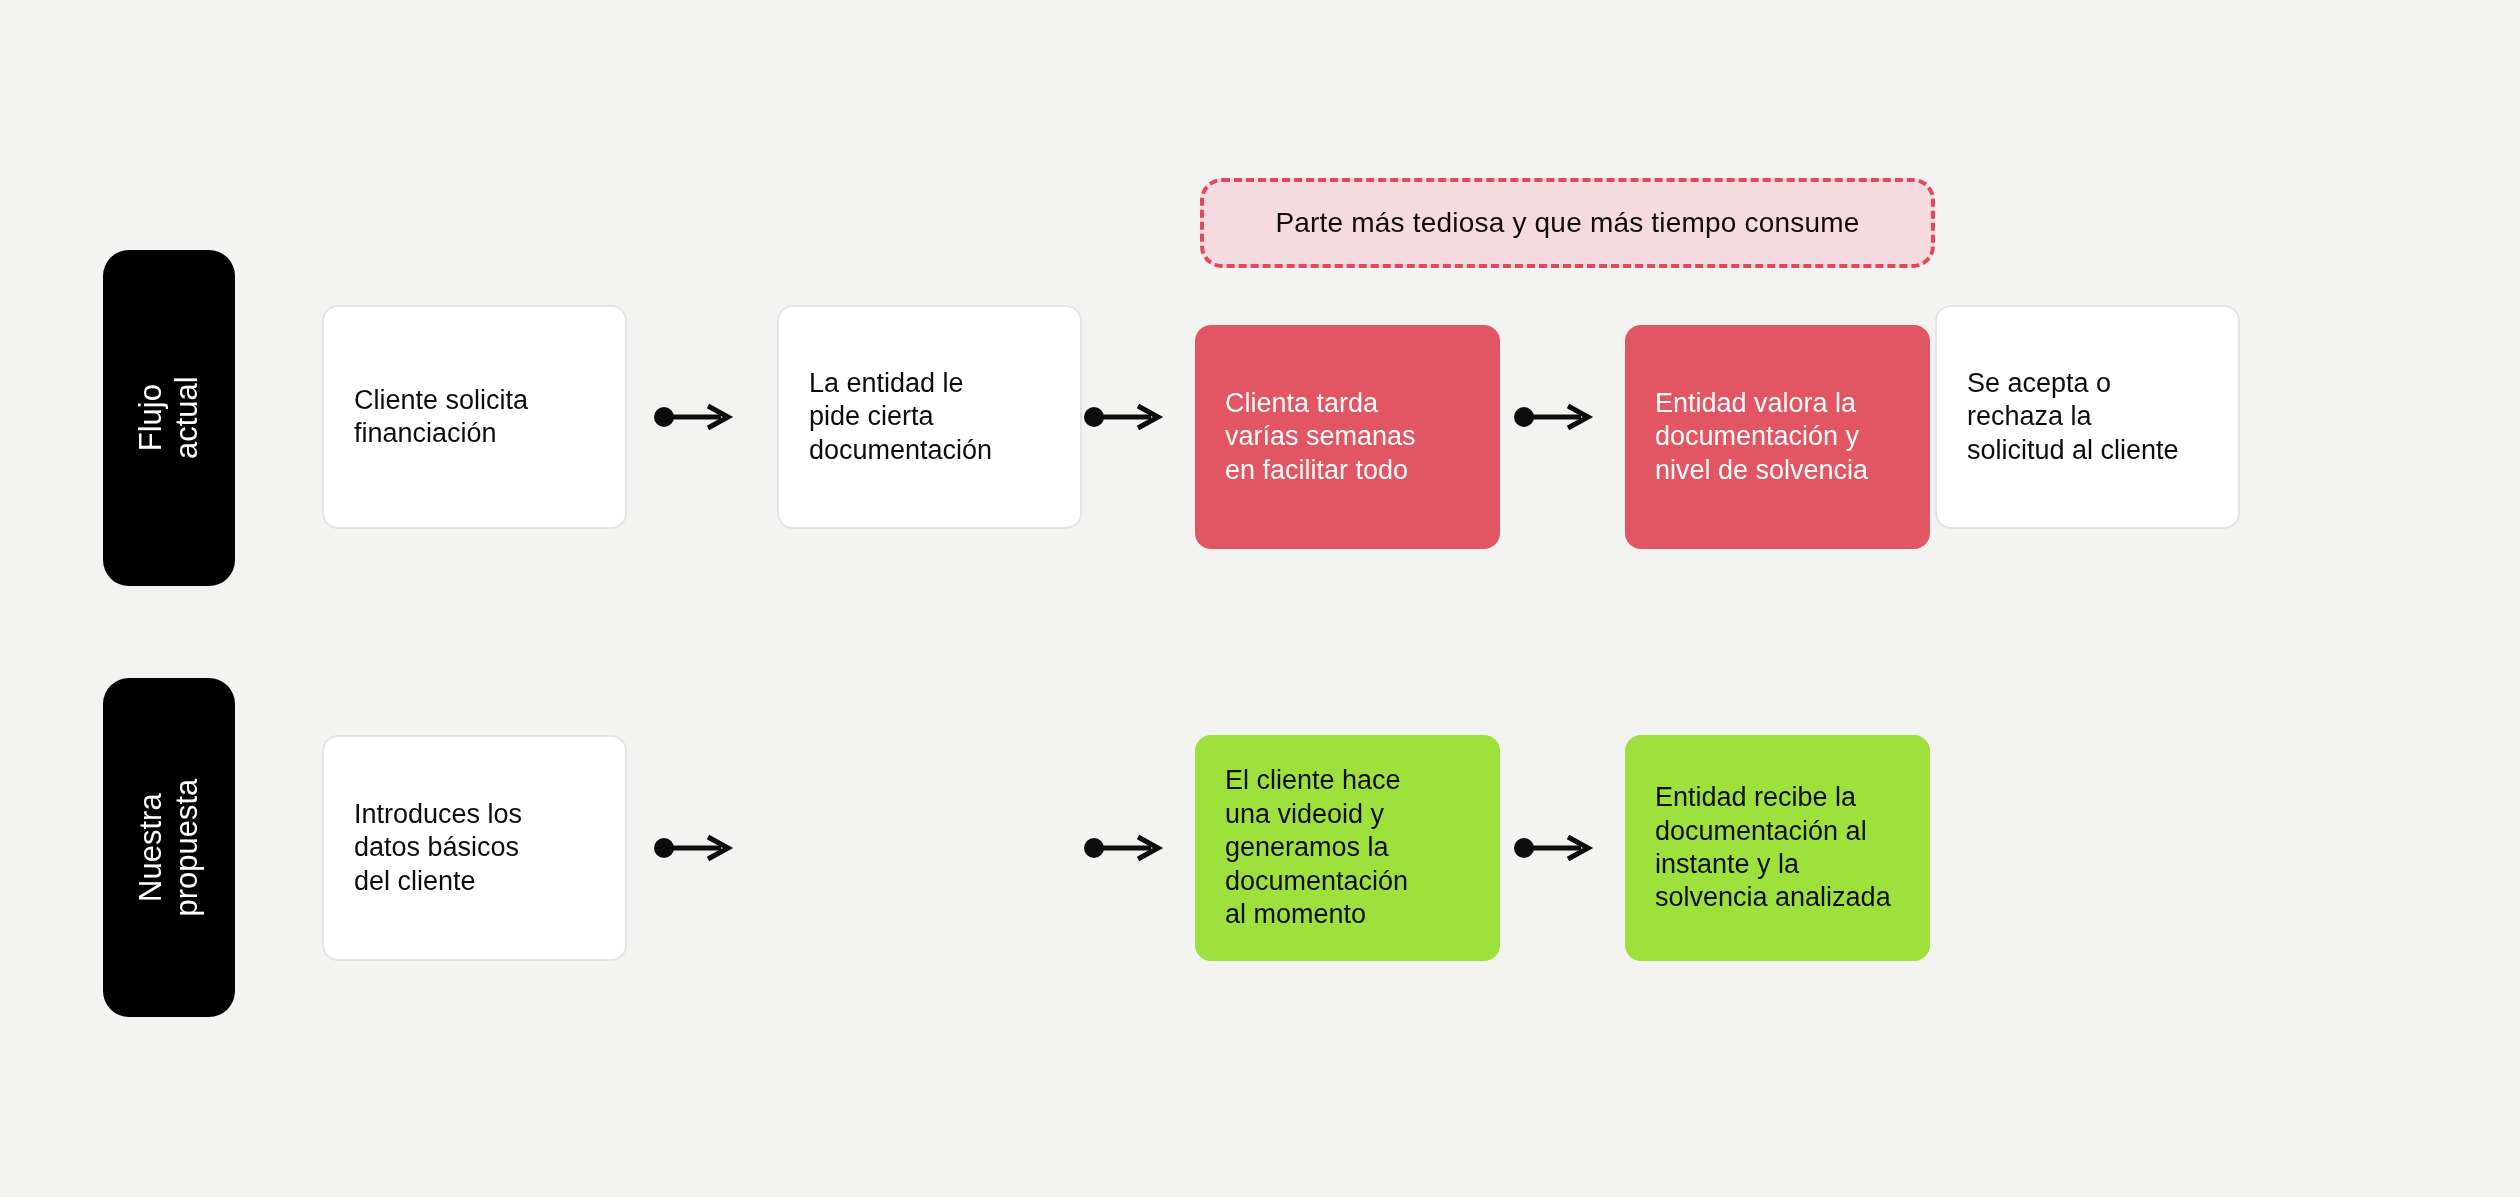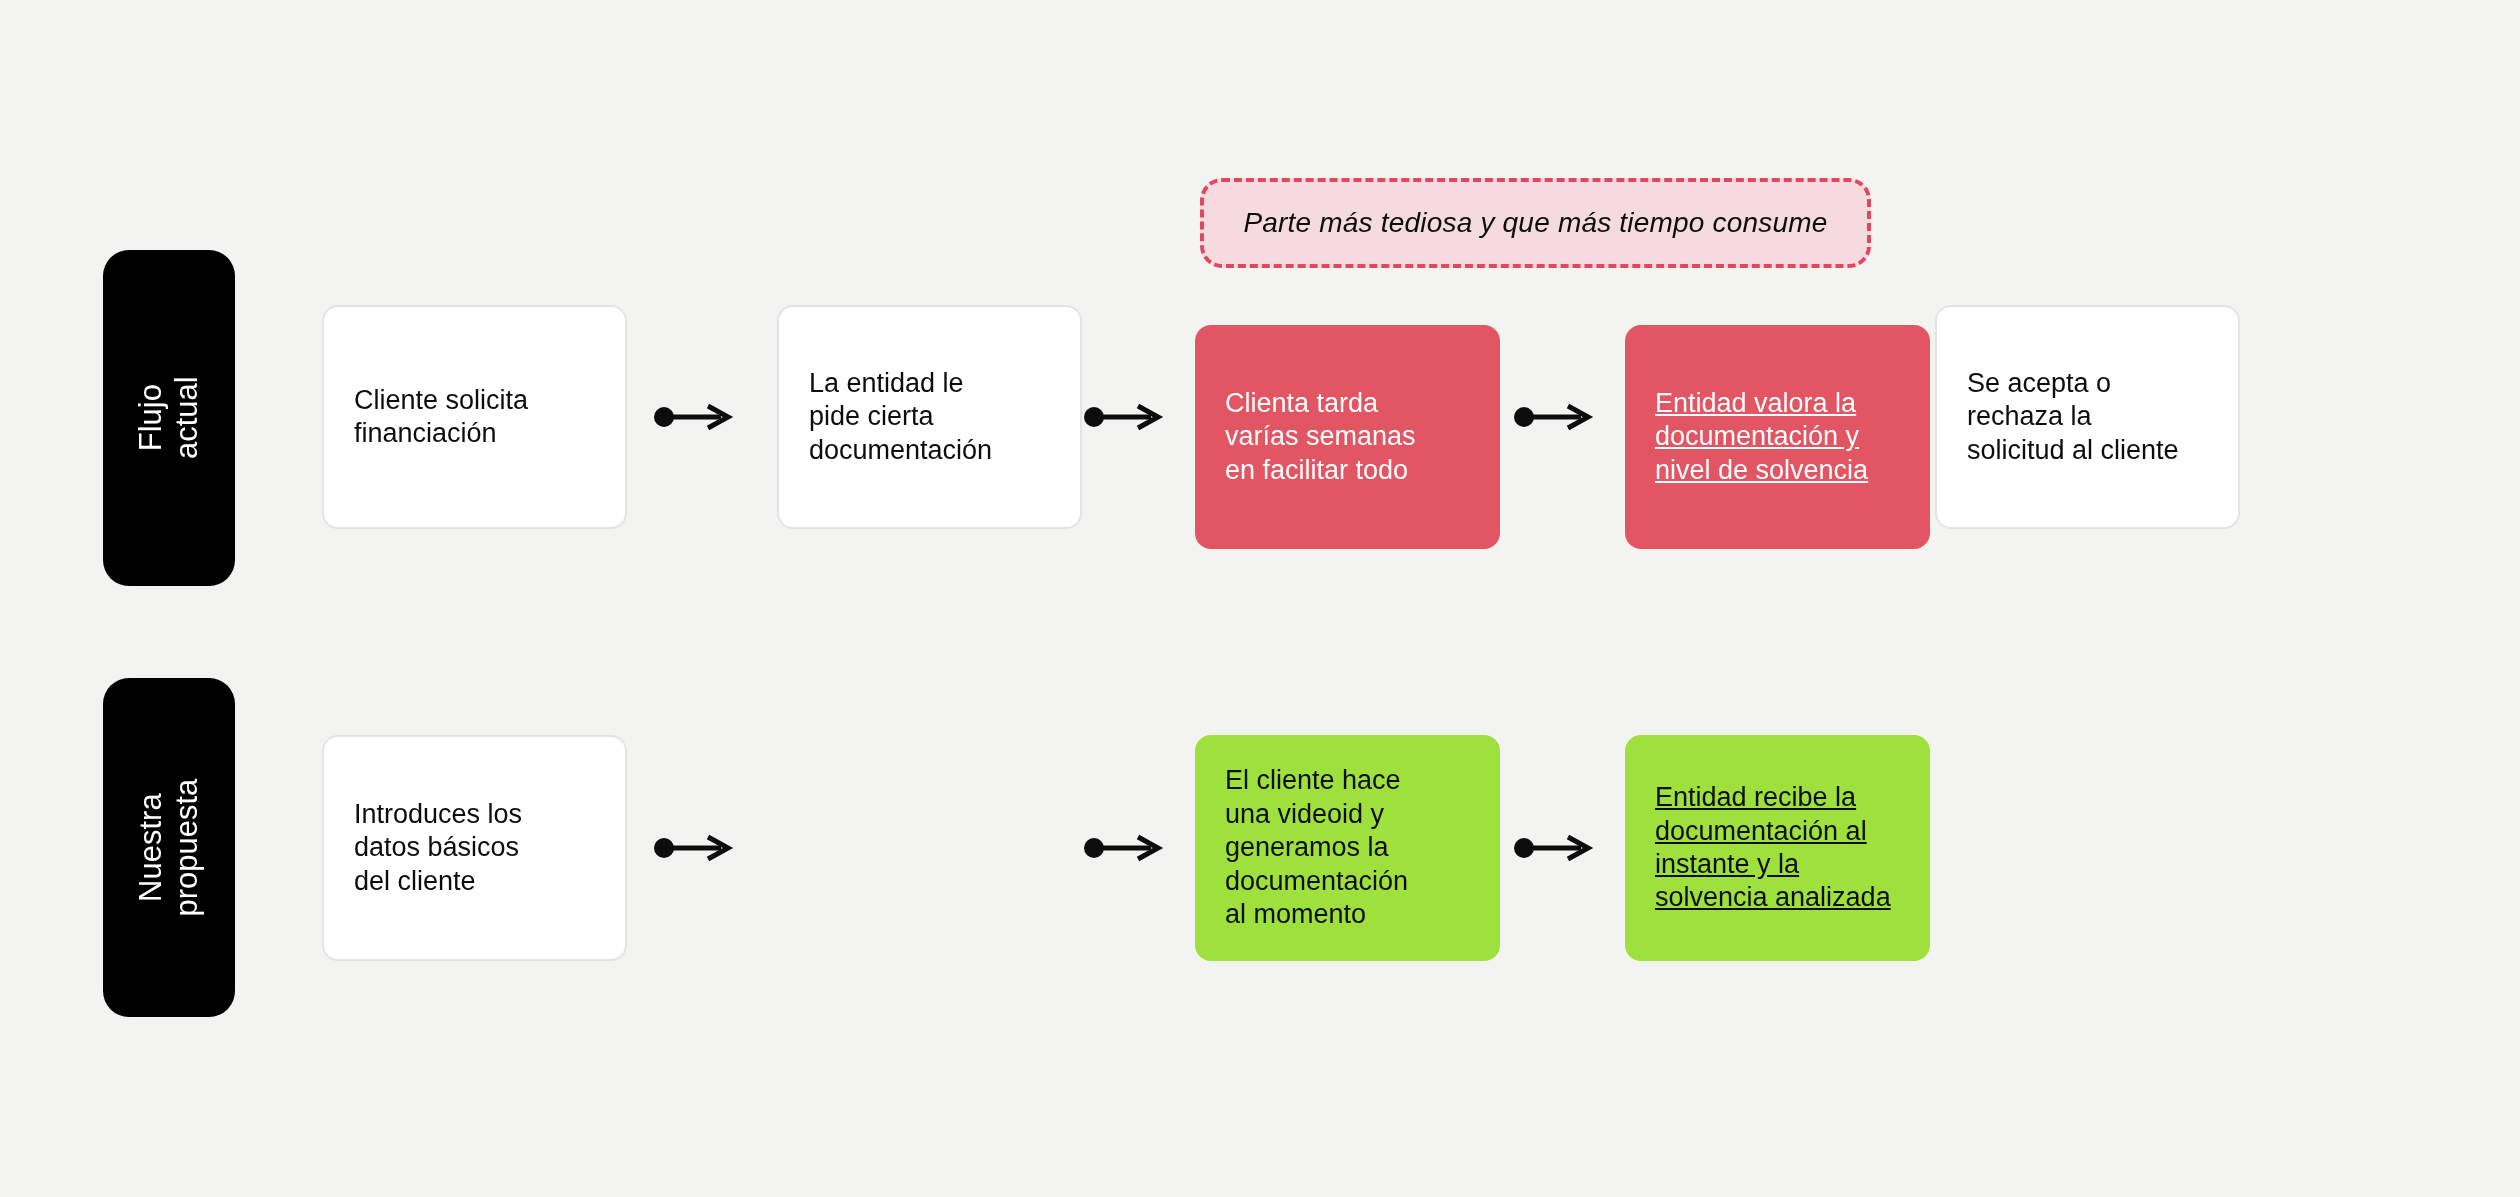--- a/index.html
+++ b/index.html
@@ -14,26 +14,26 @@
     background:var(--bg);
     font-family:"Liberation Sans", sans-serif;
     color:var(--ink);
     position:relative;
     overflow:hidden;
   }
   .canvas{position:absolute;inset:0;}
 
   
   .annotation{
-    position:absolute;left:1200px;top:178px;width:671px;height:90px;
+    position:absolute;left:1200px;top:178px;width:735px;height:90px;
     background:var(--annotation-fill);
     border:4px dashed var(--annotation-border);
     border-radius:22px;
     display:flex;align-items:center;justify-content:center;
-    font-size:28px;letter-spacing:.2px;font-style:italic;
+    font-size:28px;letter-spacing:.2px;
   }
 
   
   .lane{
     position:absolute;left:103px;width:132px;
     background:var(--lane-bg);border-radius:26px;
     display:flex;align-items:center;justify-content:center;
   }
   .lane.lane1{top:250px;height:336px;}
   .lane.lane2{top:678px;height:339px;}
@@ -47,21 +47,21 @@
   .step{
     position:absolute;width:305px;
     border-radius:16px;
     display:flex;align-items:center;
     padding:24px 26px 24px 30px;
     font-size:27px;line-height:1.24;
   }
   .step .lines{white-space:pre-line;}
   .r1{top:305px;height:224px;}
   .r2{top:735px;height:226px;}
-  .c1{left:322px;} .c2{left:777px;} .c3{left:1195px;} .c4{left:1625px;text-decoration:underline;} .c5{left:1935px;}
+  .c1{left:322px;} .c2{left:777px;} .c3{left:1195px;} .c4{left:1625px;} .c5{left:1935px;}
   .v-white{background:var(--node-white);border:2px solid var(--node-border);color:var(--ink);}
   .v-red{background:var(--node-red);color:#FFFFFF;margin-top:20px;}
   .v-green{background:var(--node-green);color:var(--ink);}
 
   
   .arrow{position:absolute;width:88px;height:28px;}
   .ar1{top:403px;} .ar2{top:834px;}
   .g1{left:653px;} .g2{left:1083px;} .g3{left:1513px;} .g4{left:1943px;}
   .arrow svg{display:block;width:100%;height:100%;}
 </style>

